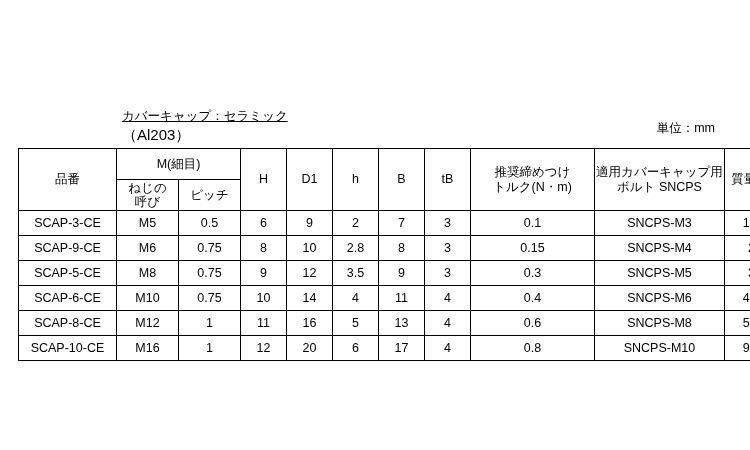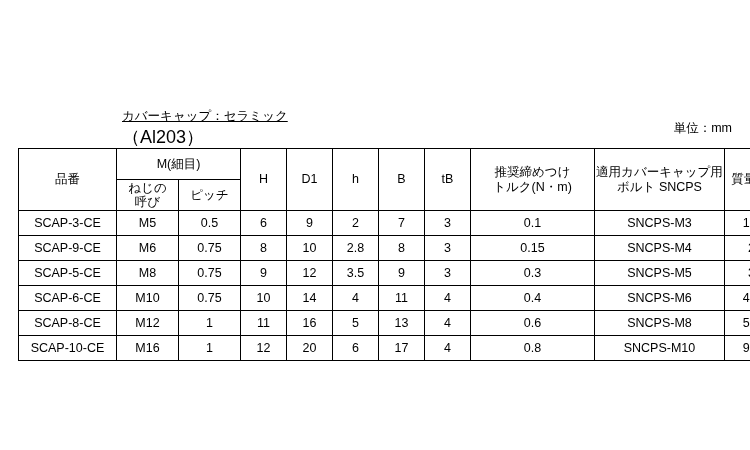--- a/index.html
+++ b/index.html
@@ -39,26 +39,26 @@
     left: 104px;
     top: 0px;
     line-height: 1.35;
   }
   .desc-line1 {
     font-size: 12.5px;
     white-space: nowrap;
     text-decoration: underline;
   }
   .desc-line2 {
-    font-size: 18px;
+    font-size: 15px;
     white-space: nowrap;
   }
   .unit-note {
     position: absolute;
-    right: 0px;
+    right: 17px;
     top: 12px;
     font-size: 12.5px;
     white-space: nowrap;
   }
 
   table.spec {
     position: absolute;
     left: 18px;
     top: 148px;
     border-collapse: collapse;

